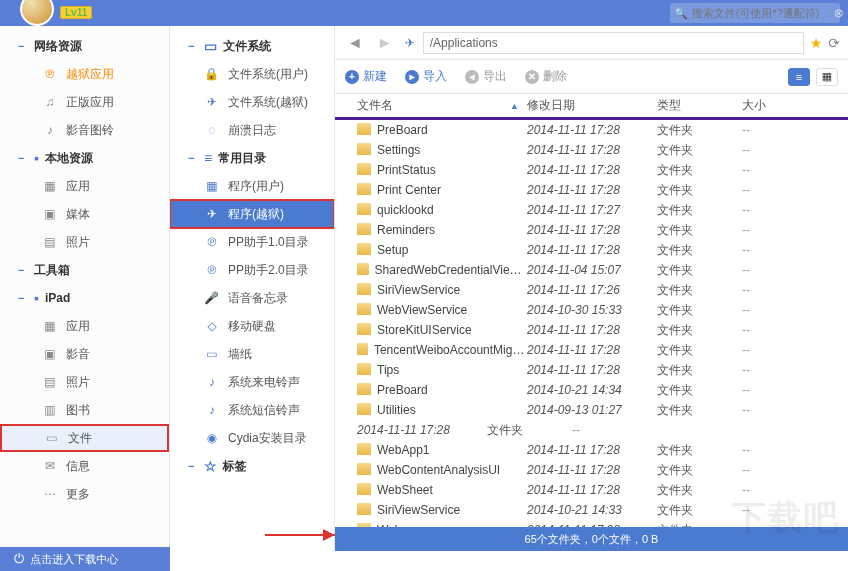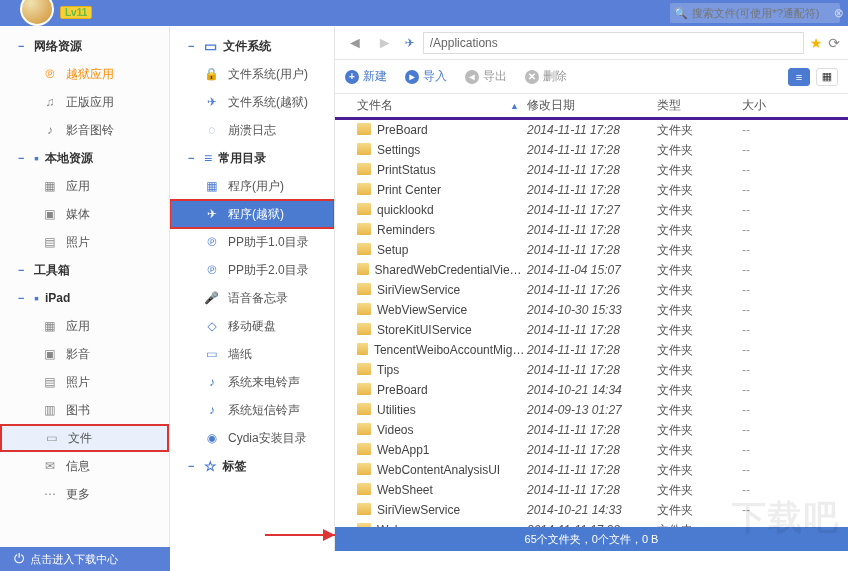--- a/index.html
+++ b/index.html
@@ -406,24 +406,20 @@
         <div class="row">
           <div class="col-name">
             <span class="fico"></span>
             <span class="nm">Utilities</span>
           </div>
           <div class="col-date">2014-09-13 01:27</div>
           <div class="col-type">文件夹</div>
           <div class="col-size">--</div>
         </div>
         <div class="row">
-          <div class="col-name">
-            <span class="fico"></span>
-            <span class="nm">Videos</span>
-          </div>
           <div class="col-date">2014-11-11 17:28</div>
           <div class="col-type">文件夹</div>
           <div class="col-size">--</div>
         </div>
         <div class="row">
           <div class="col-name">
             <span class="fico"></span>
             <span class="nm">WebApp1</span>
           </div>
           <div class="col-date">2014-11-11 17:28</div>

